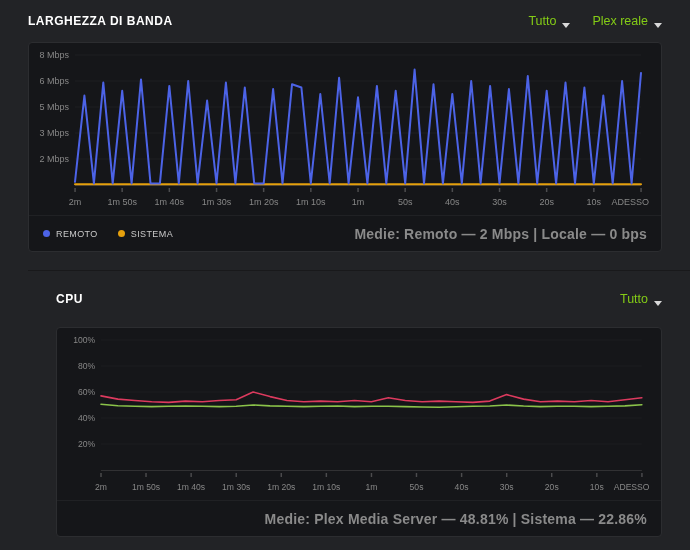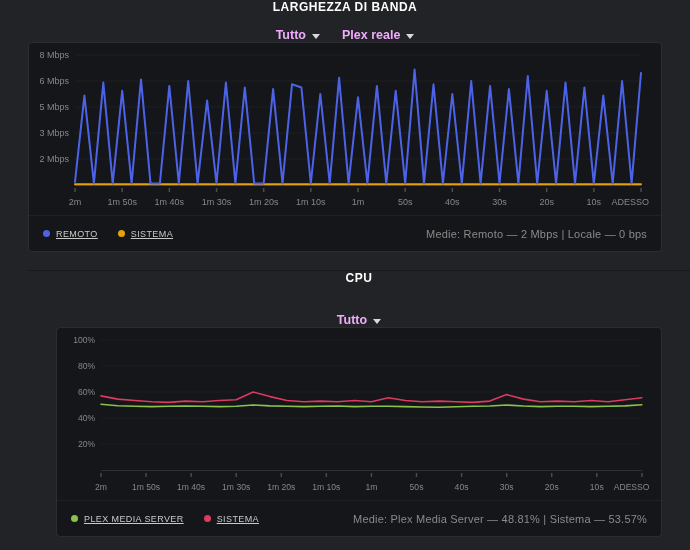--- a/index.html
+++ b/index.html
@@ -3,37 +3,37 @@
 <meta charset="utf-8">
 <style>
   * { margin:0; padding:0; box-sizing:border-box; }
   html,body { width:690px; height:550px; }
   body {
     background:#222326;
     font-family:"Liberation Sans", sans-serif;
     overflow:hidden;
   }
   .panel { padding:0 28px; }
-  .panel-header { height:42px; display:flex; align-items:center; justify-content:space-between;flex-direction:column; }
+  .panel-header { height:42px; display:flex; align-items:center; justify-content:space-between; }
   .panel.cpu { border-top:1px solid #19191b; margin-top:18px;margin-left:28px; }
   .panel.cpu .panel-header { height:56px; }
   h2.panel-title { font-size:12px; color:#ffffff; font-weight:700; letter-spacing:.5px; }
   .controls { display:flex; gap:22px; align-items:center; }
-  .dropdown { font-size:12.5px; color:#f0abfc; cursor:pointer; display:flex; align-items:center;font-weight:bold; }
+  .dropdown { font-size:12.5px; color:#84cc16; cursor:pointer; display:flex; align-items:flex-end; }
   .caret { width:0; height:0; border-left:4px solid transparent; border-right:4px solid transparent;
            border-top:5px solid #d9d9d9; margin-left:6px; margin-top:2px; }
   .chart-box { position:relative; height:210px; background:#151619; border:1px solid #2c2d30; border-radius:4px; }
   .chart-box svg { display:block; width:100%; height:172px; }
   .legend-row { position:absolute; left:0; right:0; bottom:0; height:36px; display:flex; align-items:center;
                 padding:0 14px; border-top:1px solid rgba(255,255,255,.05); }
   .legend { display:flex; gap:20px; align-items:center; }
   .legend-item { display:flex; align-items:center; gap:6px; font-size:9px; color:#c9c9c9;
-                 letter-spacing:.4px; cursor:pointer;text-decoration:underline; }
+                 letter-spacing:.4px; cursor:pointer; }
   .dot { width:7px; height:7px; border-radius:50%; background:#888; }
-  .avg { margin-left:auto; font-size:11px; color:#8a8a8a; letter-spacing:.2px; }
+  .avg { margin-left:auto; font-size:14px; color:#8a8a8a; letter-spacing:.2px;font-weight:bold; }
   svg text { font-size:9px; fill:#878787; font-family:"Liberation Sans", sans-serif; }
 </style>
 </head>
 <body>
 
 <div class="page">
 
   <section class="panel bandwidth">
     <div class="panel-header">
       <h2 class="panel-title">LARGHEZZA DI BANDA</h2>
@@ -164,28 +164,18 @@
             <text x="517.7" y="162" text-anchor="middle">20s</text>
             <rect x="564.1" y="145" width="1.5" height="4" fill="#4c4c4e"></rect>
             <text x="564.8" y="162" text-anchor="middle">10s</text>
             <rect x="611.3" y="145" width="1.5" height="4" fill="#4c4c4e"></rect>
             <text x="620.0" y="162" text-anchor="end">ADESSO</text>
           </g>
           <polyline points="46.0,76.3 63.7,77.7 81.4,78.3 99.1,78.6 116.8,78.3 134.4,78.0 152.1,78.3 169.8,78.6 187.5,78.3 205.2,77.0 222.9,77.9 240.6,78.3 258.3,78.6 275.9,78.3 293.6,78.0 311.3,78.6 329.0,78.3 346.7,78.2 364.4,78.6 382.1,79.0 399.8,79.2 417.4,78.8 435.1,78.3 452.8,78.0 470.5,77.0 488.2,78.0 505.9,78.6 523.6,78.3 541.3,78.2 558.9,78.6 576.6,78.3 594.3,77.9 612.0,76.7" fill="none" stroke="#8bc34a" stroke-width="1.6" stroke-linejoin="round" stroke-linecap="round"></polyline>
           <polyline points="46.0,67.9 63.7,71.1 81.4,72.5 99.1,73.8 116.8,74.4 134.4,73.1 152.1,73.8 169.8,72.5 187.5,71.8 205.2,64.0 222.9,68.6 240.6,72.5 258.3,73.8 275.9,73.1 293.6,73.8 311.3,72.5 329.0,73.8 346.7,69.8 364.4,72.5 382.1,73.8 399.8,73.1 417.4,73.8 435.1,74.4 452.8,73.1 470.5,66.6 488.2,71.1 505.9,73.8 523.6,73.1 541.3,73.8 558.9,72.5 576.6,73.8 594.3,71.8 612.0,69.8" fill="none" stroke="#dc3a5e" stroke-width="1.6" stroke-linejoin="round" stroke-linecap="round"></polyline>
         </svg>
       <div class="legend-row">
-        <div class="legend">
-          <span class="legend-item">
-            <span class="dot" style="background: rgb(139, 195, 74);"></span>
-            <span>PLEX MEDIA SERVER</span>
-          </span>
-          <span class="legend-item">
-            <span class="dot" style="background: rgb(220, 58, 94);"></span>
-            <span>SISTEMA</span>
-          </span>
-        </div>
-        <div class="avg">Medie: Plex Media Server — 48.81% | Sistema — 53.57%</div>
+        <div class="avg">Medie: Plex Media Server — 48.81% | Sistema — 22.86%</div>
       </div>
     </div>
   </section>
 
 </div>
 
 </body></html>

